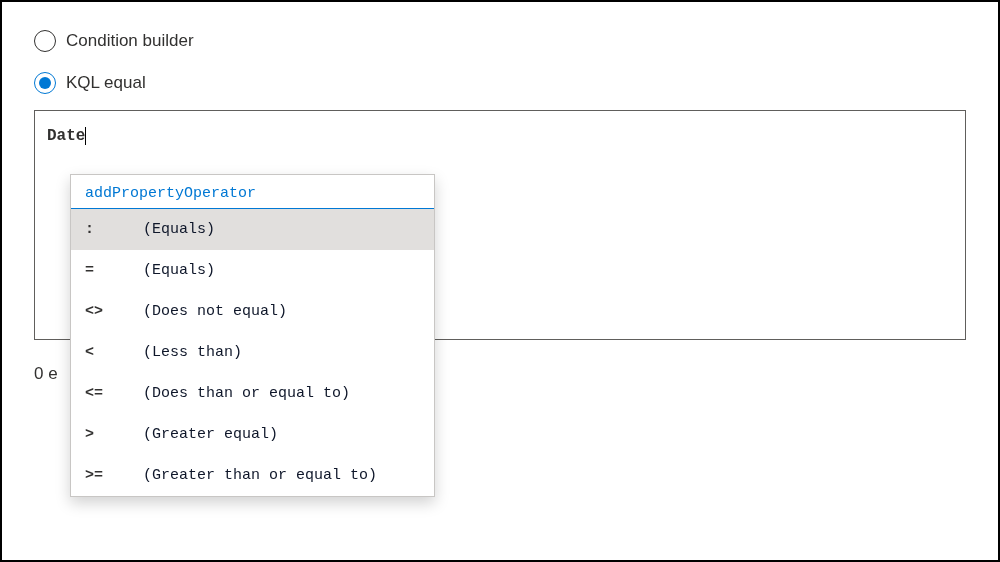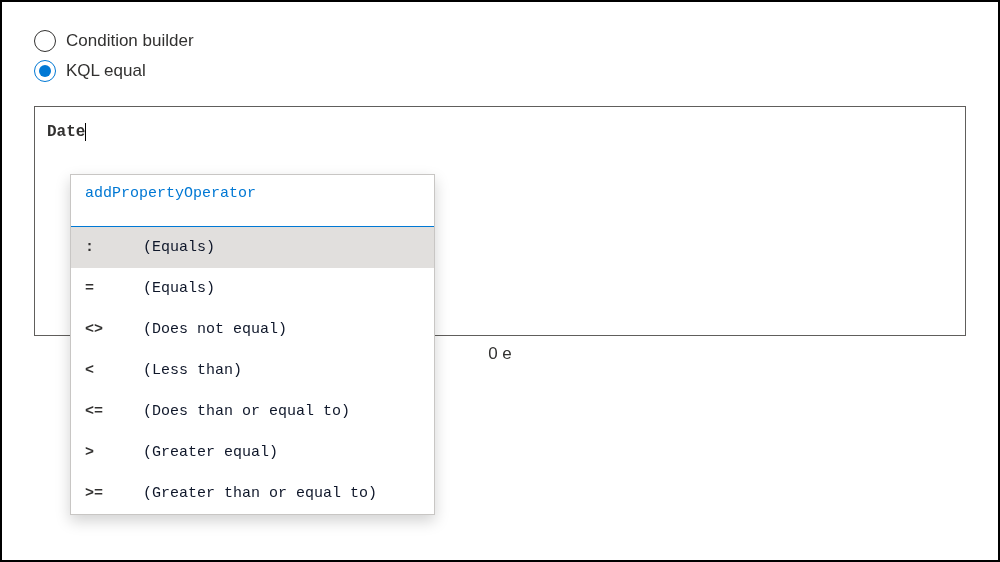--- a/index.html
+++ b/index.html
@@ -12,22 +12,22 @@
       height: 562px;
       position: relative;
       border: 2px solid #000;
     }
     .content {
       padding: 28px 32px;
     }
     .radio-group {
       display: flex;
       flex-direction: column;
-      gap: 8px;
-      margin-bottom: 24px;
+      gap: 20px;
+      margin-bottom: 16px;
     }
     .radio-option {
       display: flex;
       align-items: center;
       gap: 10px;
       cursor: pointer;
       font-size: 17px;
     }
     .radio-circle {
       width: 22px;
@@ -65,38 +65,37 @@
     }
     .cursor {
       display: inline-block;
       width: 1px;
       height: 18px;
       background: #000;
       vertical-align: text-bottom;
       margin-left: 0px;
     }
     .status-line {
-      margin-top: 8px;
+      margin-top: 24px;
       font-size: 17px;
-      text-align: center;
     }
     .autocomplete {
       position: absolute;
       left: 68px;
       top: 172px;
       width: 365px;
       background: #fff;
       border: 1px solid #c8c6c4;
       box-shadow: 0 6px 14px rgba(0,0,0,0.18);
       font-family: "Consolas", "Courier New", monospace;
       font-size: 15px;
       z-index: 10;
     }
     .ac-header {
-      padding: 10px 14px 24px;
+      padding: 10px 14px 6px;
       color: #0078d4;
       border-bottom: 1px solid #0078d4;
       font-size: 15px;
     }
     .ac-item {
       display: flex;
       align-items: center;
       padding: 12px 14px;
       gap: 0;
       cursor: pointer;

